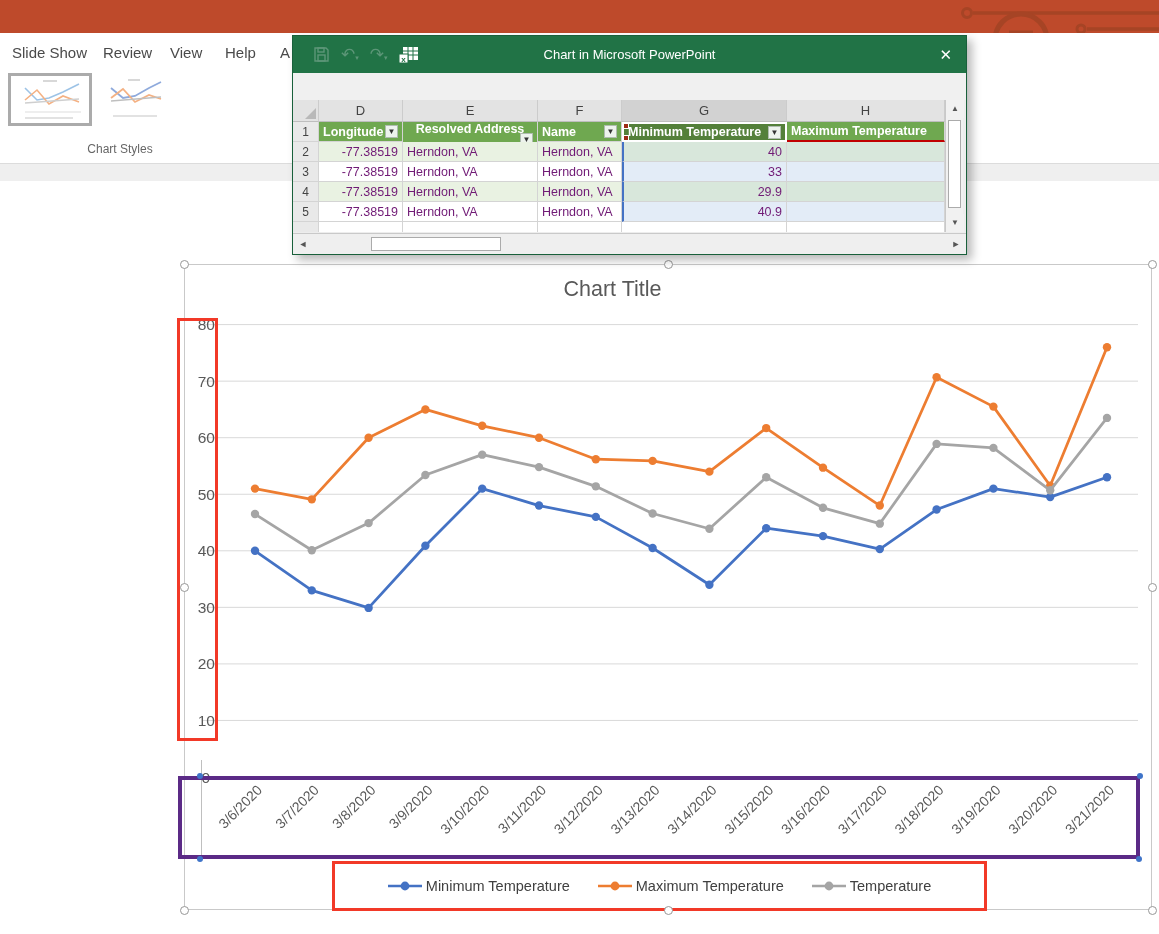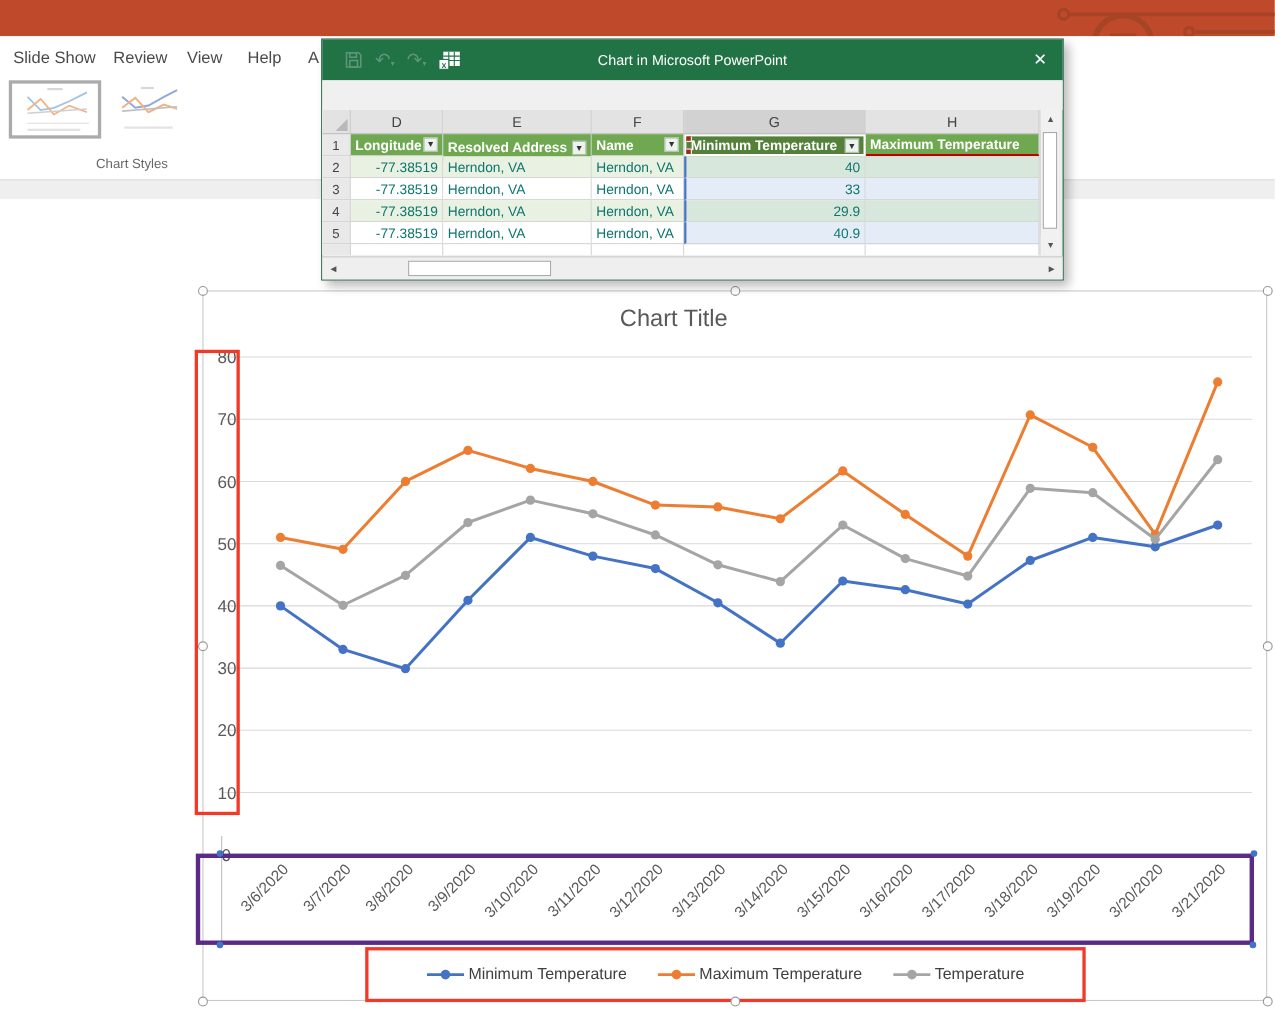--- a/index.html
+++ b/index.html
@@ -39,21 +39,21 @@
   .xl { position:absolute; left:292px; top:35px; width:675px; height:220px; background:#EDEDED;
     border:1px solid #19603B; box-shadow:5px 5px 9px rgba(0,0,0,.28); z-index:10; }
   .xl-titlebar { position:absolute; left:0; top:0; width:100%; height:37px; background:#217346; }
   .xl-title { position:absolute; left:0; top:0; width:100%; height:37px; line-height:37px; text-align:center; color:#fff; font-size:13px; }
   .xl-icons { position:absolute; left:20px; top:0; height:37px; display:flex; align-items:center; gap:11px; }
   .xl-close { position:absolute; right:14px; top:0; height:37px; line-height:37px; color:#fff; font-size:15px; cursor:default; }
   .xl-strip { position:absolute; left:0; top:37px; width:100%; height:27px; background:#F0F0F0; }
   .sheet { position:absolute; left:0; top:64px; width:652px; height:132px; overflow:hidden; background:#fff; font-size:12.5px; }
   .srow { display:flex; }
   .scell { border-right:1px solid #D4D4D4; border-bottom:1px solid #D4D4D4; overflow:hidden; white-space:nowrap;
-    display:flex; align-items:center; padding:0 4px; color:#0f766e; }
+    display:flex; align-items:center; padding:0 4px; color:#701a75; }
   .colhdr { background:#E3E3E3; justify-content:center; color:#444; font-size:13px; border-right:1px solid #CCC; border-bottom:1px solid #BEBEBE; padding:0; }
   .colhdr.sel { background:#D2D2D2; }
   .rowhdr { background:#E9E9E9; justify-content:center; color:#444; font-size:12px; padding:0; }
   .hcell { background:#6FA850; color:#fff; font-weight:bold; }
   .hcell.sel { background:#54803A; border:2px solid #fff; position:relative; }
   .hcell.sel::before, .hcell.sel::after { content:""; position:absolute; left:-2px; width:5px; height:5px; background:#9E2B17; border:1px solid #fff; }
   .hcell.sel::before { top:-2px; } .hcell.sel::after { bottom:-2px; }
   .hred { border-bottom:2px solid #C00000; }
   .dd { margin-left:auto; width:13px; height:13px; background:#EDF3ED; border:1px solid #AFBCAF;
     font-size:8px; line-height:11px; text-align:center; color:#333; flex:0 0 13px; }
@@ -271,21 +271,21 @@
           <div class="scell colhdr" style="width: 84px; height: 22px;">F</div>
           <div class="scell colhdr sel" style="width: 165px; height: 22px;">G</div>
           <div class="scell colhdr" style="width: 158px; height: 22px;">H</div>
         </div>
         <div class="srow" style="height: 20px;">
           <div class="scell rowhdr" style="width: 26px; height: 20px;">1</div>
           <div class="scell hcell" style="width: 84px; height: 20px;">
             <span style="overflow: hidden; white-space: nowrap;">Longitude</span>
             <span class="dd">▼</span>
           </div>
-          <div class="scell hcell" style="width: 135px; height: 25px;">
+          <div class="scell hcell" style="width: 135px; height: 25px; flex-direction: column;">
             <span style="overflow: hidden; white-space: nowrap;">Resolved Address</span>
             <span class="dd">▼</span>
           </div>
           <div class="scell hcell" style="width: 84px; height: 20px;">
             <span style="overflow: hidden; white-space: nowrap;">Name</span>
             <span class="dd">▼</span>
           </div>
           <div class="scell hcell sel" style="width: 165px; height: 20px;">
             <span style="overflow: hidden; white-space: nowrap;">Minimum Temperature</span>
             <span class="dd">▼</span>

